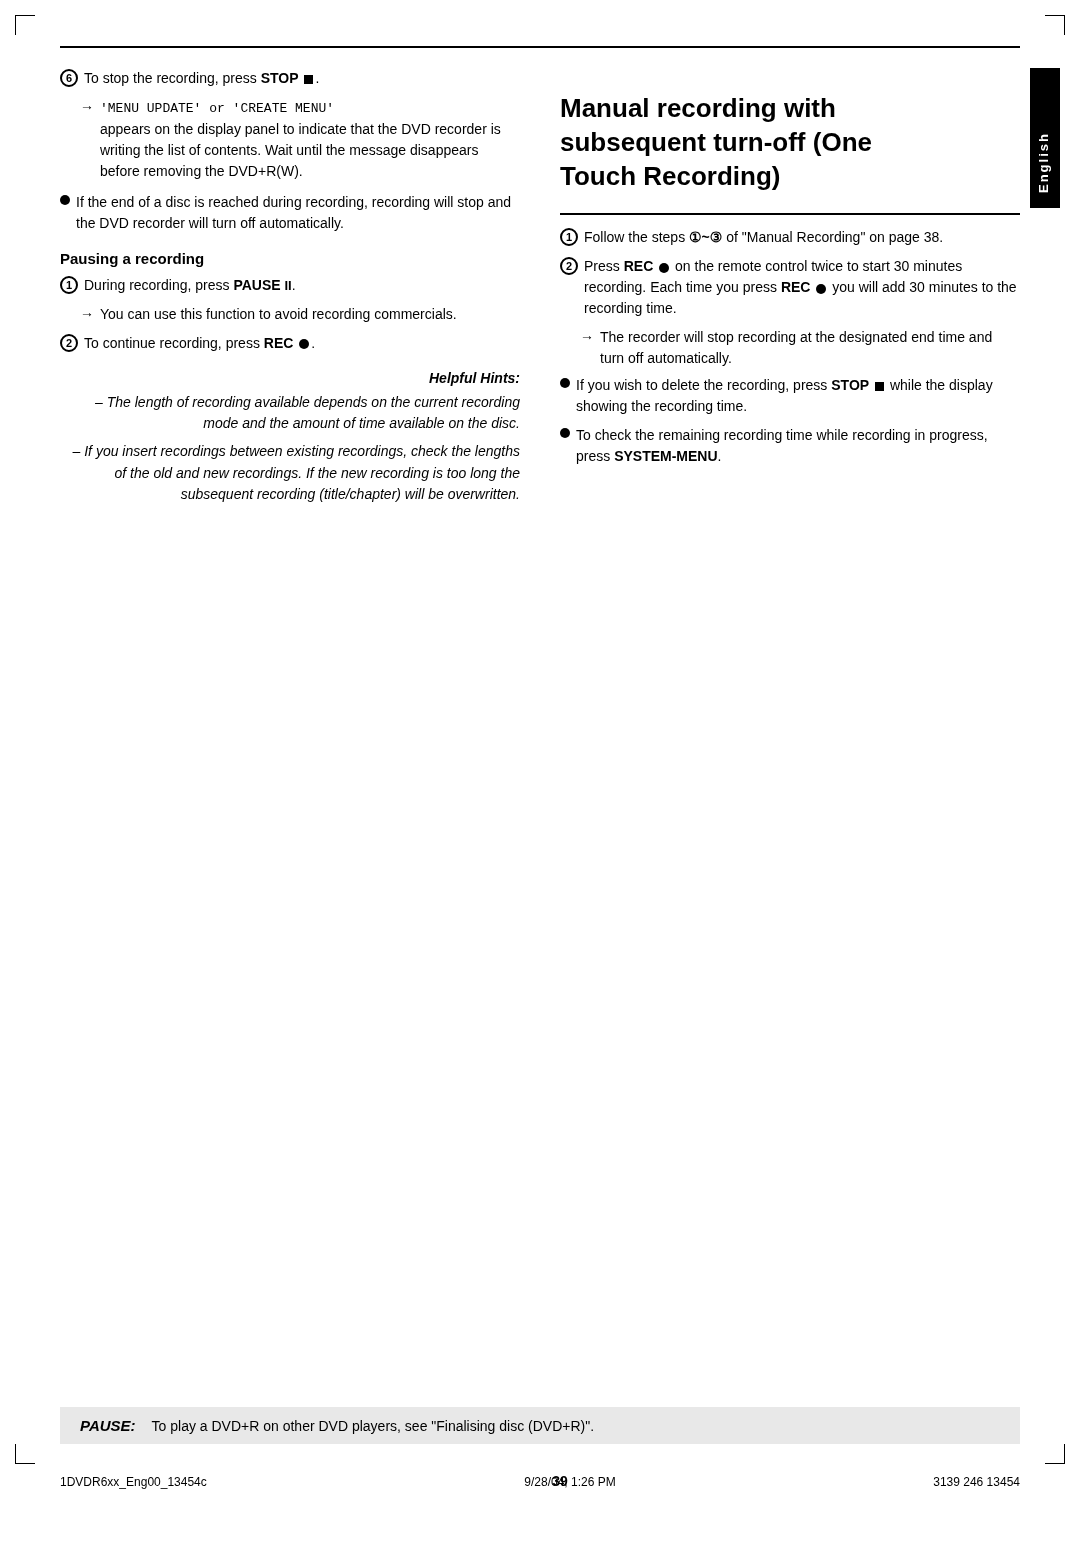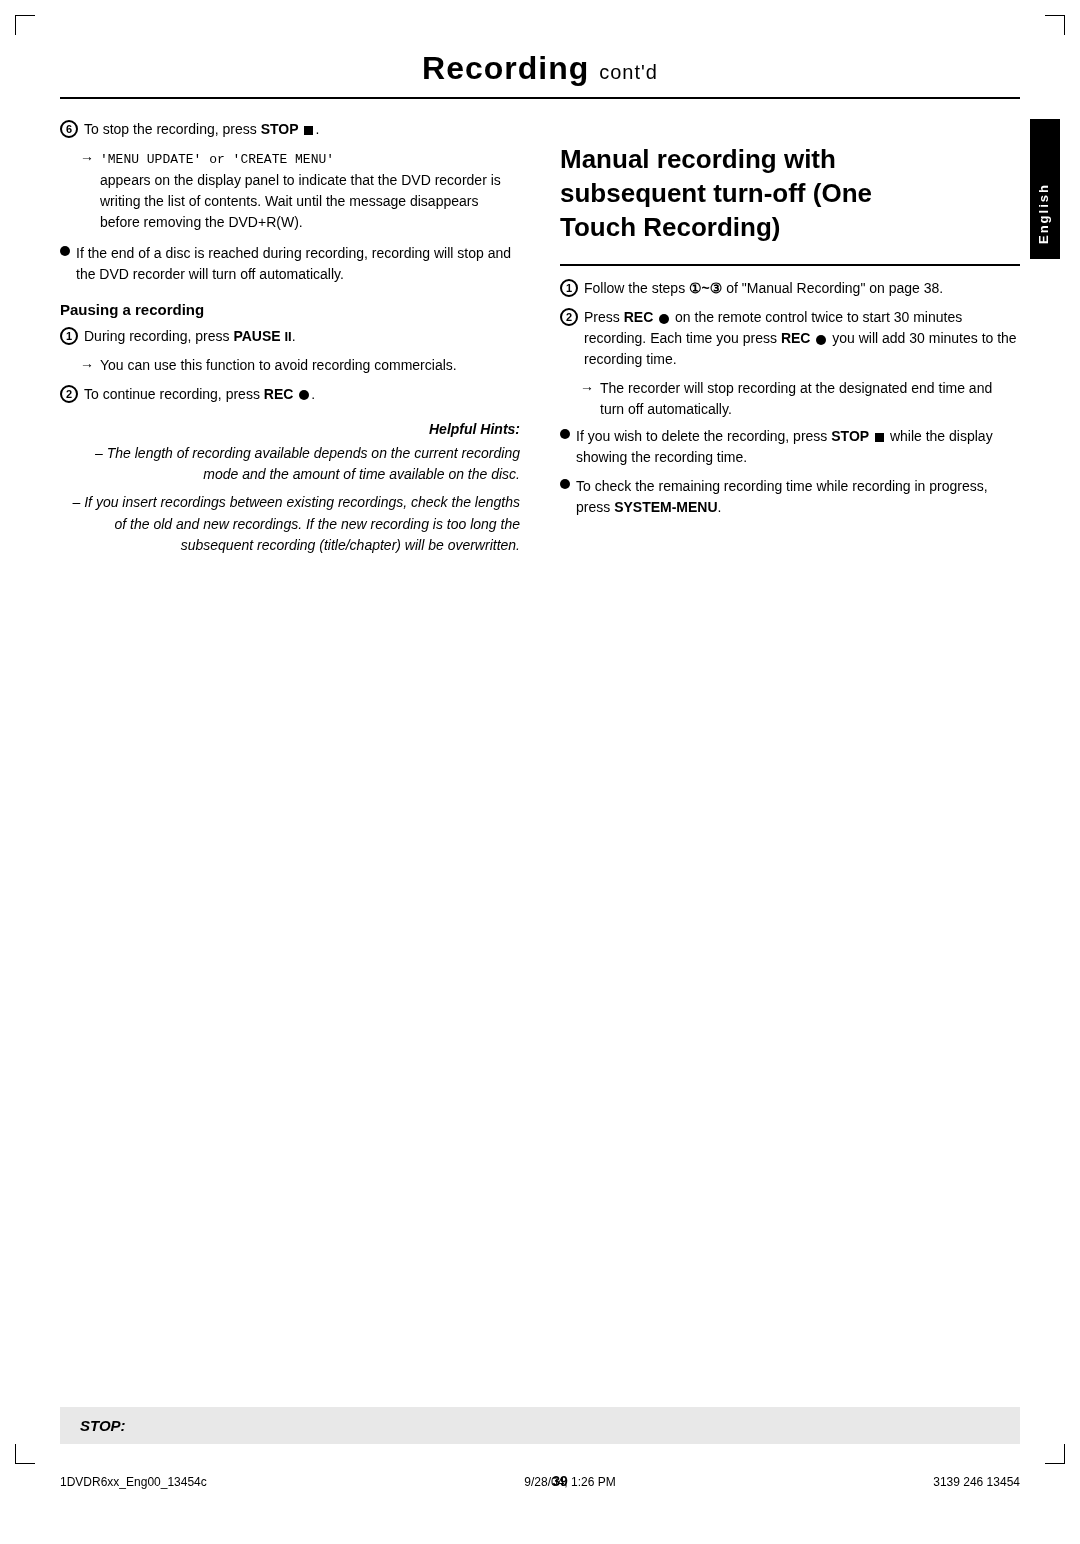--- a/index.html
+++ b/index.html
@@ -262,26 +262,20 @@
 </head>
 <body>
 
 <div class="corner-mark corner-tl"></div>
 <div class="corner-mark corner-tr"></div>
 <div class="corner-mark corner-bl"></div>
 <div class="corner-mark corner-br"></div>
 
 <div class="page-container">
 
-  <div class="page-title-area">
-    <div class="page-title">
-      <span>Recording</span>
-      <span class="contd">cont'd</span>
-    </div>
-  </div>
   <hr class="title-rule">
 
   <div class="content-columns">
 
     <div class="left-column">
 
       <div class="item-row section-block">
         <span class="numbered-circle">6</span>
         <span class="item-text">
           To stop the recording, press <strong>STOP</strong> <span class="stop-square"></span>.
@@ -371,21 +365,22 @@
         <span class="item-text">
           To check the remaining recording time while recording in progress, press <strong>SYSTEM-MENU</strong>.
         </span>
       </div>
 
     </div>
 
   </div>
 
   <div class="tips-bar">
-    <span class="tips-label">STOP:</span>
+    <span class="tips-label">PAUSE:</span>
+    <span>To play a DVD+R on other DVD players, see "Finalising disc (DVD+R)".</span>
   </div>
 
   <div class="page-footer">
     <span>1DVDR6xx_Eng00_13454c</span>
     <span>9/28/04, 1:26 PM</span>
     <span>3139 246 13454</span>
   </div>
 
   <div class="page-number-center">39</div>
 

